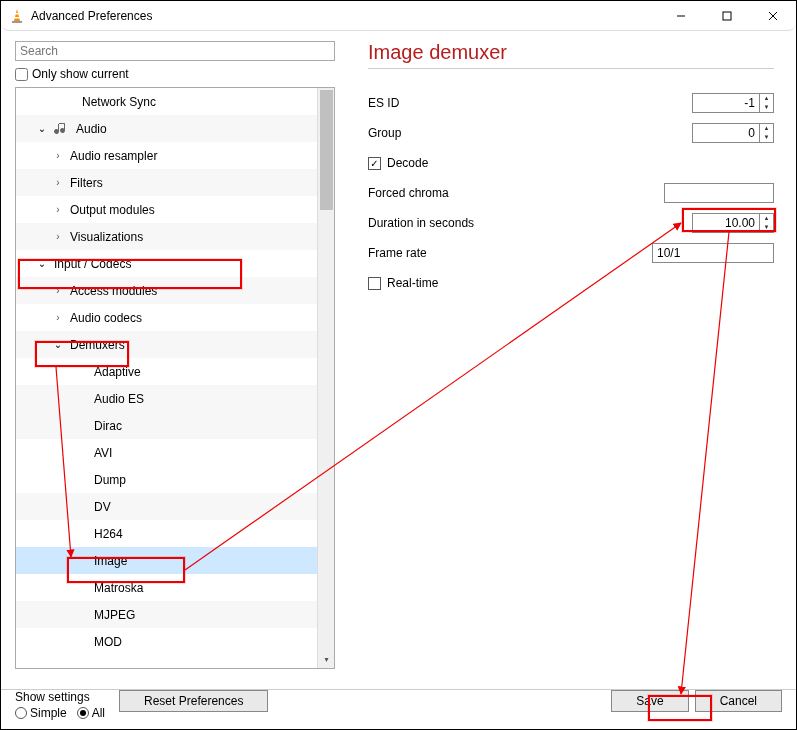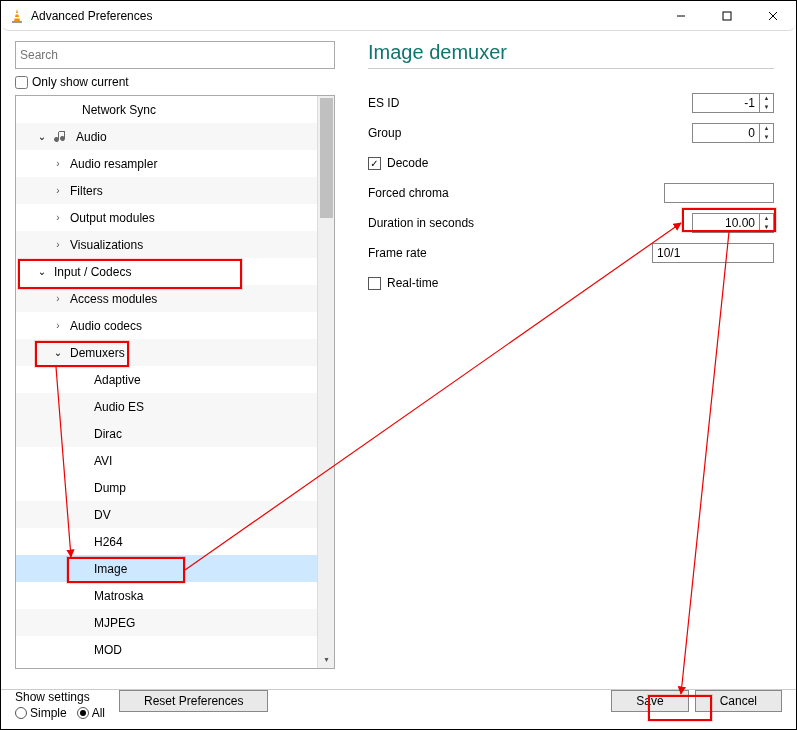--- a/index.html
+++ b/index.html
@@ -8,21 +8,21 @@
 
 .titlebar { height: 30px; display: flex; align-items: center; padding-left: 8px; border-bottom: 1px solid #ddd; border-radius: 8px; }
 .titlebar .vlc-icon { width: 16px; height: 16px; margin-right: 6px; }
 .titlebar .title { flex: 1; font-size: 12px; }
 .titlebar .winbtn { width: 46px; height: 30px; display: flex; align-items: center; justify-content: center; color: #000; }
 
 .main { display: flex; height: calc(100% - 30px - 50px); }
 
 
 .left-panel { width: 345px; padding: 10px 0 10px 14px; display: flex; flex-direction: column; }
-.search { width: 320px; height: 28px; border: 1px solid #aaa; padding: 2px 4px; color: #888; margin-bottom: 6px; }
+.search { width: 320px; height: 20px; border: 1px solid #aaa; padding: 2px 4px; color: #888; margin-bottom: 6px; }
 .only-show { display: flex; align-items: center; gap: 4px; margin-bottom: 6px; }
 .only-show input { width: 13px; height: 13px; }
 
 .tree-wrap { position: relative; border: 1px solid #aaa; width: 320px; flex: 1; overflow: hidden; }
 .tree { width: 100%; height: 100%; overflow: hidden; position: relative; }
 .scrollbar { position: absolute; right: 0; top: 0; width: 17px; height: 100%; background: #f0f0f0; border-left: 1px solid #ddd; }
 .scrollbar .thumb { position: absolute; left: 2px; top: 2px; width: 13px; height: 120px; background: #c0c0c0; }
 .scrollbar .arrow { position: absolute; left: 0; width: 17px; height: 17px; display:flex; align-items:center; justify-content:center; font-size: 8px; color:#555; }
 .scrollbar .arrow.up { top:0; }
 .scrollbar .arrow.down { bottom:0; }
@@ -34,21 +34,21 @@
 .tree-row .chev { width: 12px; text-align: center; color: #555; font-size: 10px; }
 .tree-row .chev.open { color: #000; }
 .indent-1 { padding-left: 20px; }
 .indent-2 { padding-left: 36px; }
 .indent-3 { padding-left: 48px; }
 .indent-4 { padding-left: 60px; }
 .icon-audio { display:inline-flex; width:16px; height:16px; }
 
 
 .right-panel { flex: 1; padding: 10px 22px; position: relative; }
-.sect-title { font-size: 20px; color: #0f766e; margin-bottom: 4px; }
+.sect-title { font-size: 20px; color: #b91c1c; margin-bottom: 4px; }
 .sect-hr { border: none; border-top: 1px solid #ccc; margin-bottom: 24px; }
 .field-row { display: flex; align-items: center; margin-bottom: 10px; height: 20px; }
 .field-row .label { width: 200px; }
 .field-row .ctrl { margin-left: auto; }
 .numbox { display: inline-flex; border: 1px solid #888; height: 20px; }
 .numbox input { width: 66px; border: none; text-align: right; padding-right: 4px; height: 18px; font-size:12px; }
 .numbox .spin { width: 14px; display: flex; flex-direction: column; border-left: 1px solid #888; }
 .numbox .spin div { flex:1; font-size:6px; text-align:center; line-height:8px; color:#333; }
 .textbox { border: 1px solid #888; height: 20px; padding: 0 4px; }
 .chk { display: flex; align-items: center; gap: 6px; }

